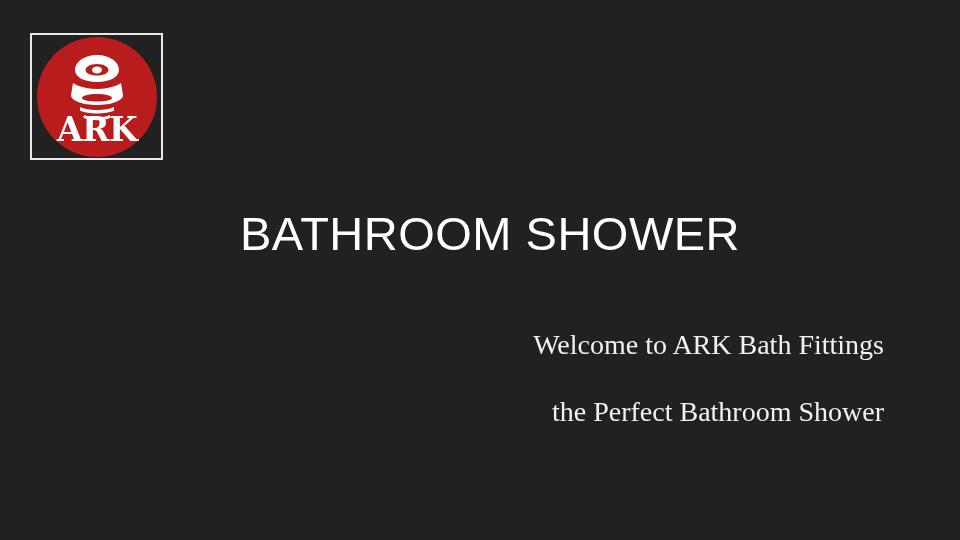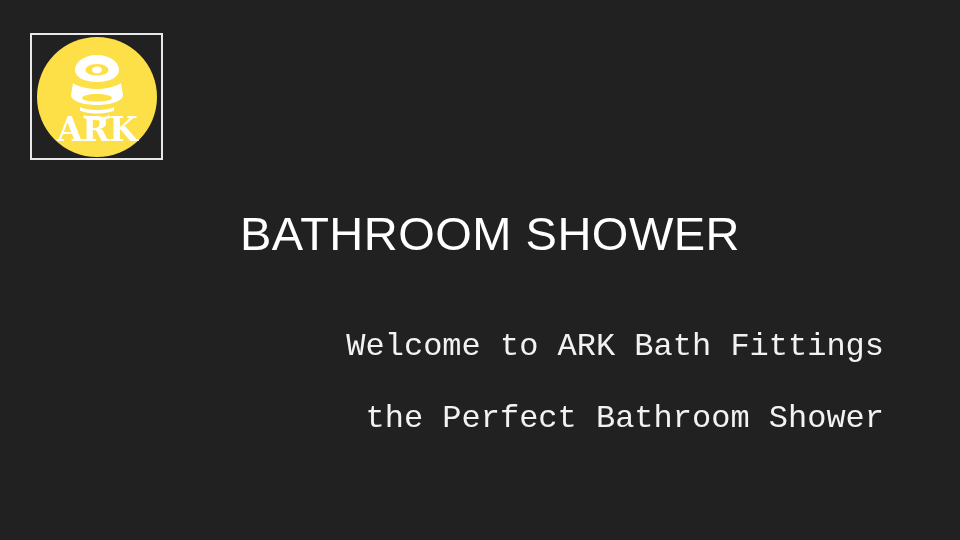--- a/index.html
+++ b/index.html
@@ -37,21 +37,21 @@
     left: 0; top: 0; right: 0; bottom: 0;
     display: flex;
     align-items: center;
     justify-content: center;
   }
   #logo-circle {
     position: relative;
     width: 120px;
     height: 120px;
     border-radius: 50%;
-    background: #fde047;
+    background: #b91c1c;
     display: block;
   }
   #logo-svg {
     position: absolute;
     left: 0;
     top: 0;
     width: 120px;
     height: 120px;
     display: block;
   }
@@ -75,24 +75,24 @@
   }
 
   
   #subtitle-block {
     position: absolute;
     right: 76px;
     top: 331px;
     width: 760px;
     text-align: right;
     color: #f2f2f2;
-    font-size: 32px;
+    font-size: 28px;
     font-weight: 400;
     line-height: 1.0;
-    font-family: Liberation Mono, monospace;
+    font-family: Liberation Serif, serif;
   }
   .sub-line {
     display: block;
     white-space: nowrap;
   }
   #subtitle-welcome {
     margin-bottom: 30px;
   }
   #subtitle-desc {
     line-height: 1.62;

